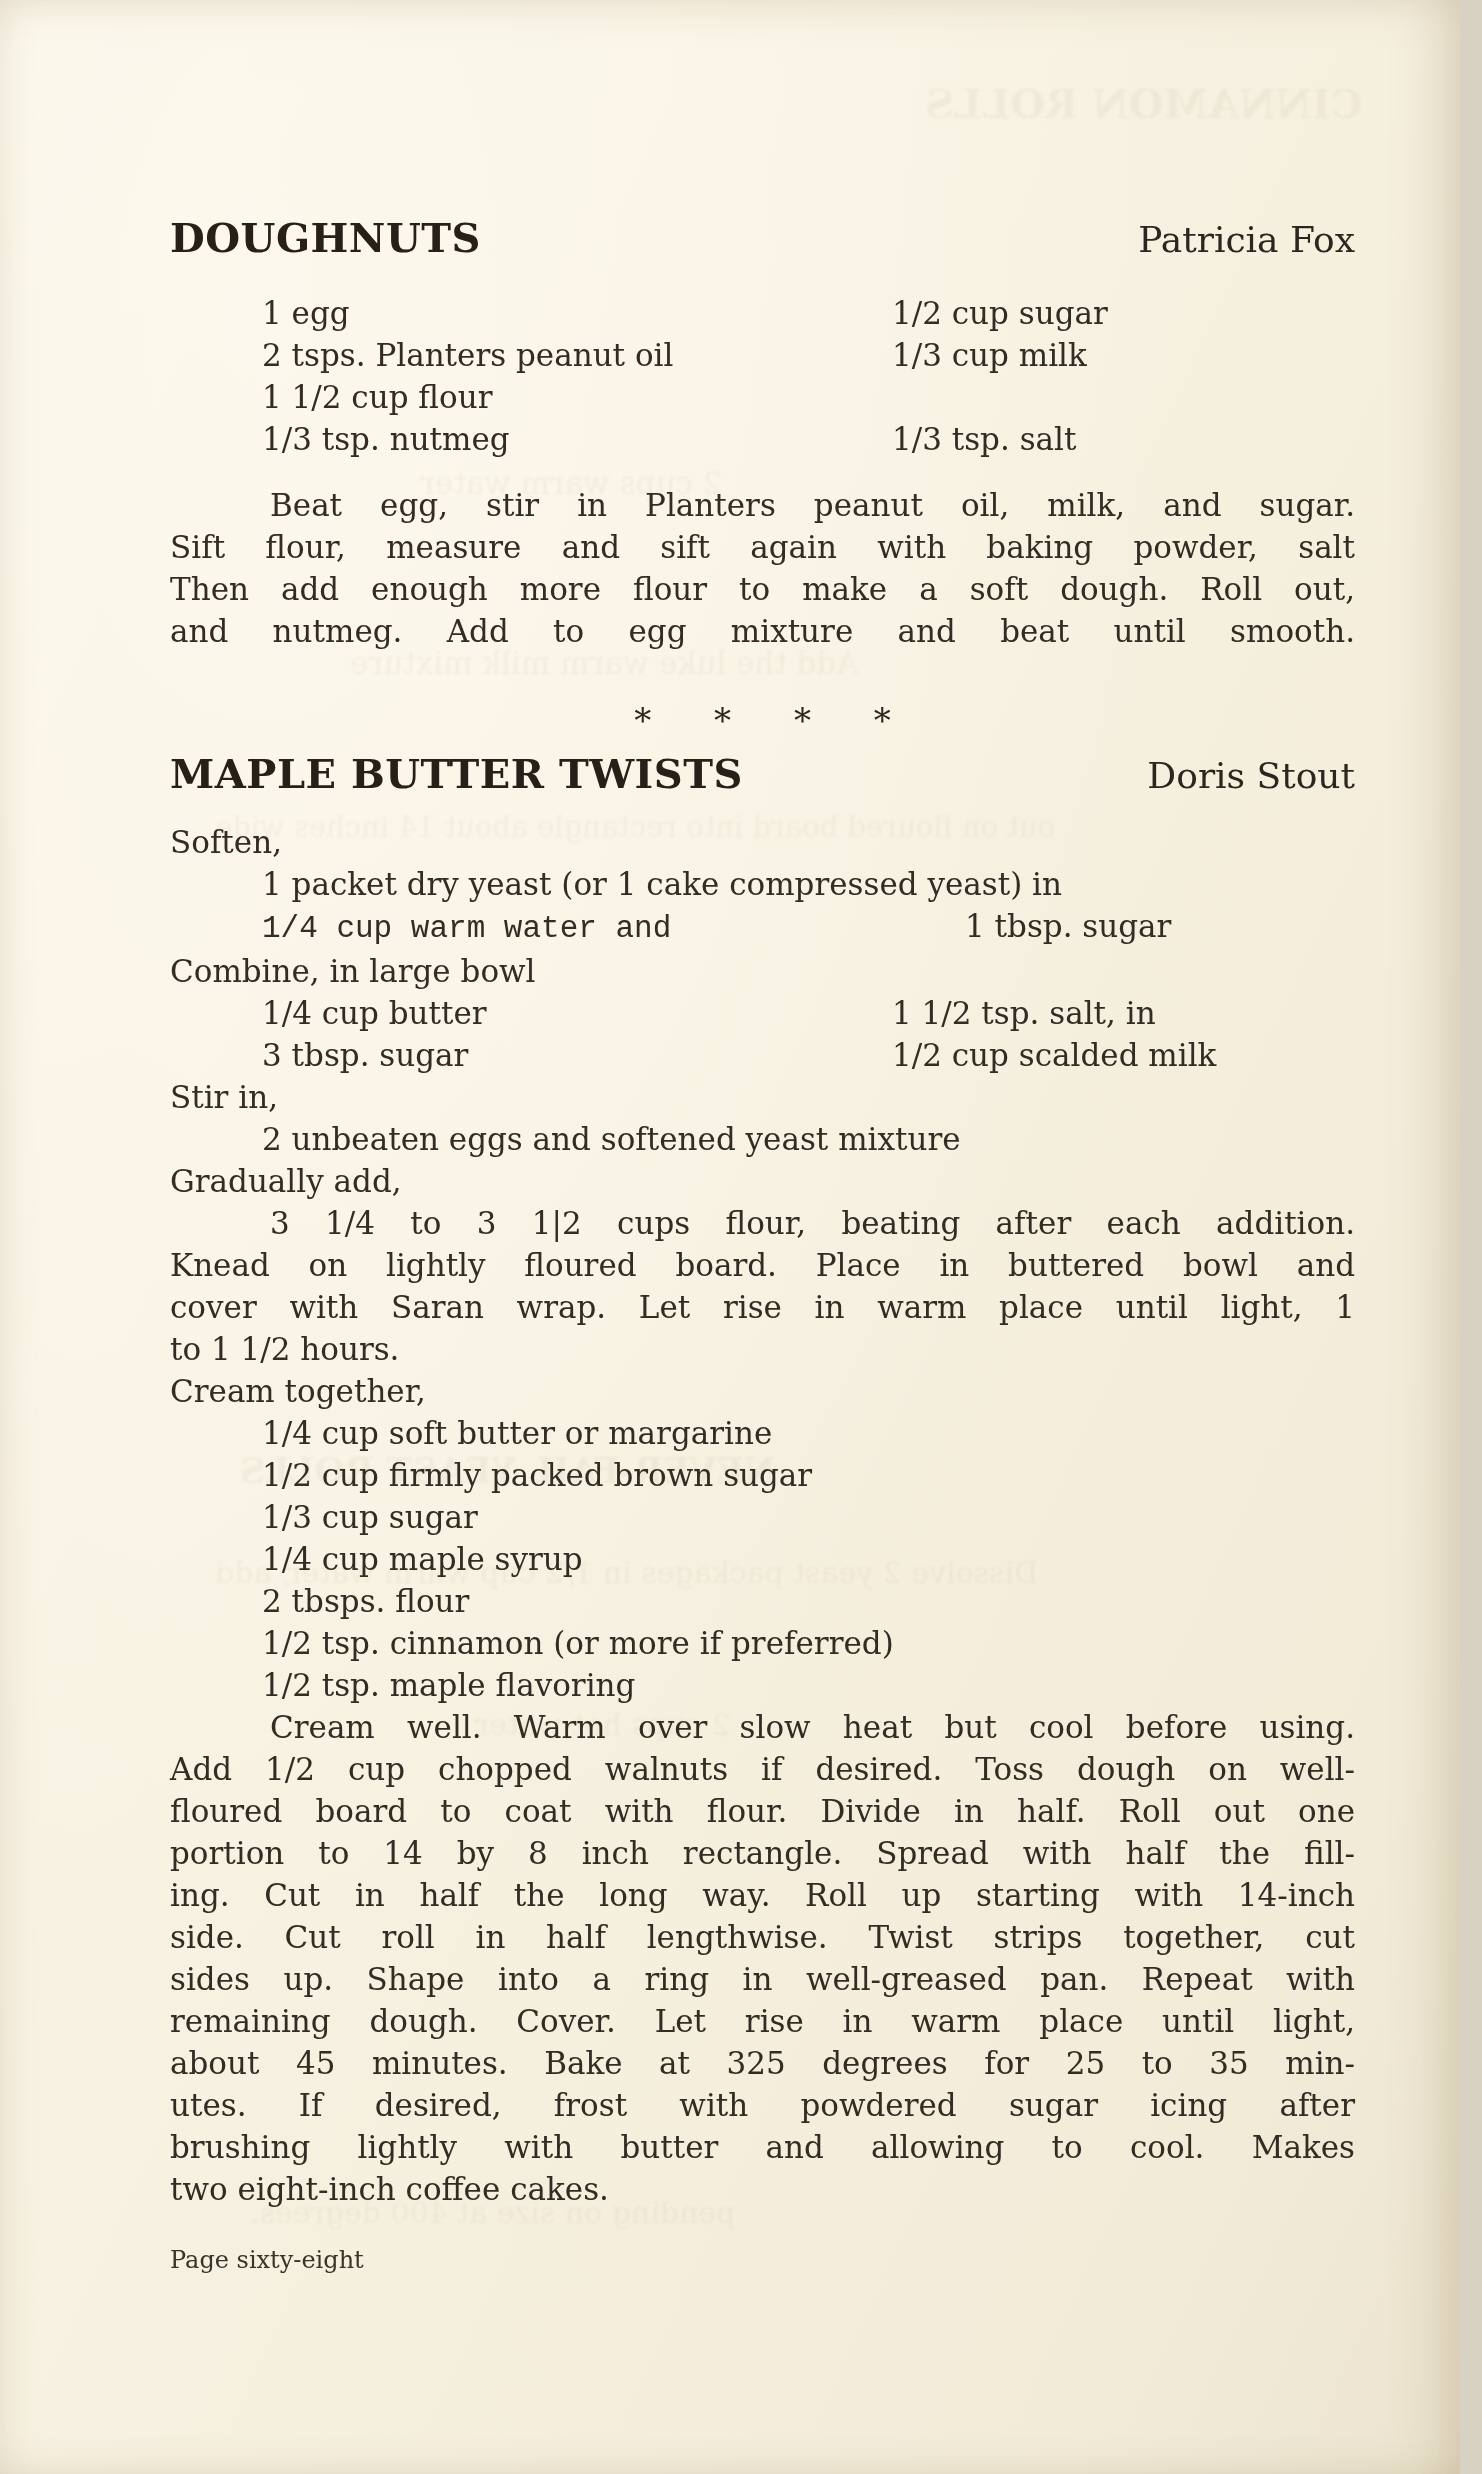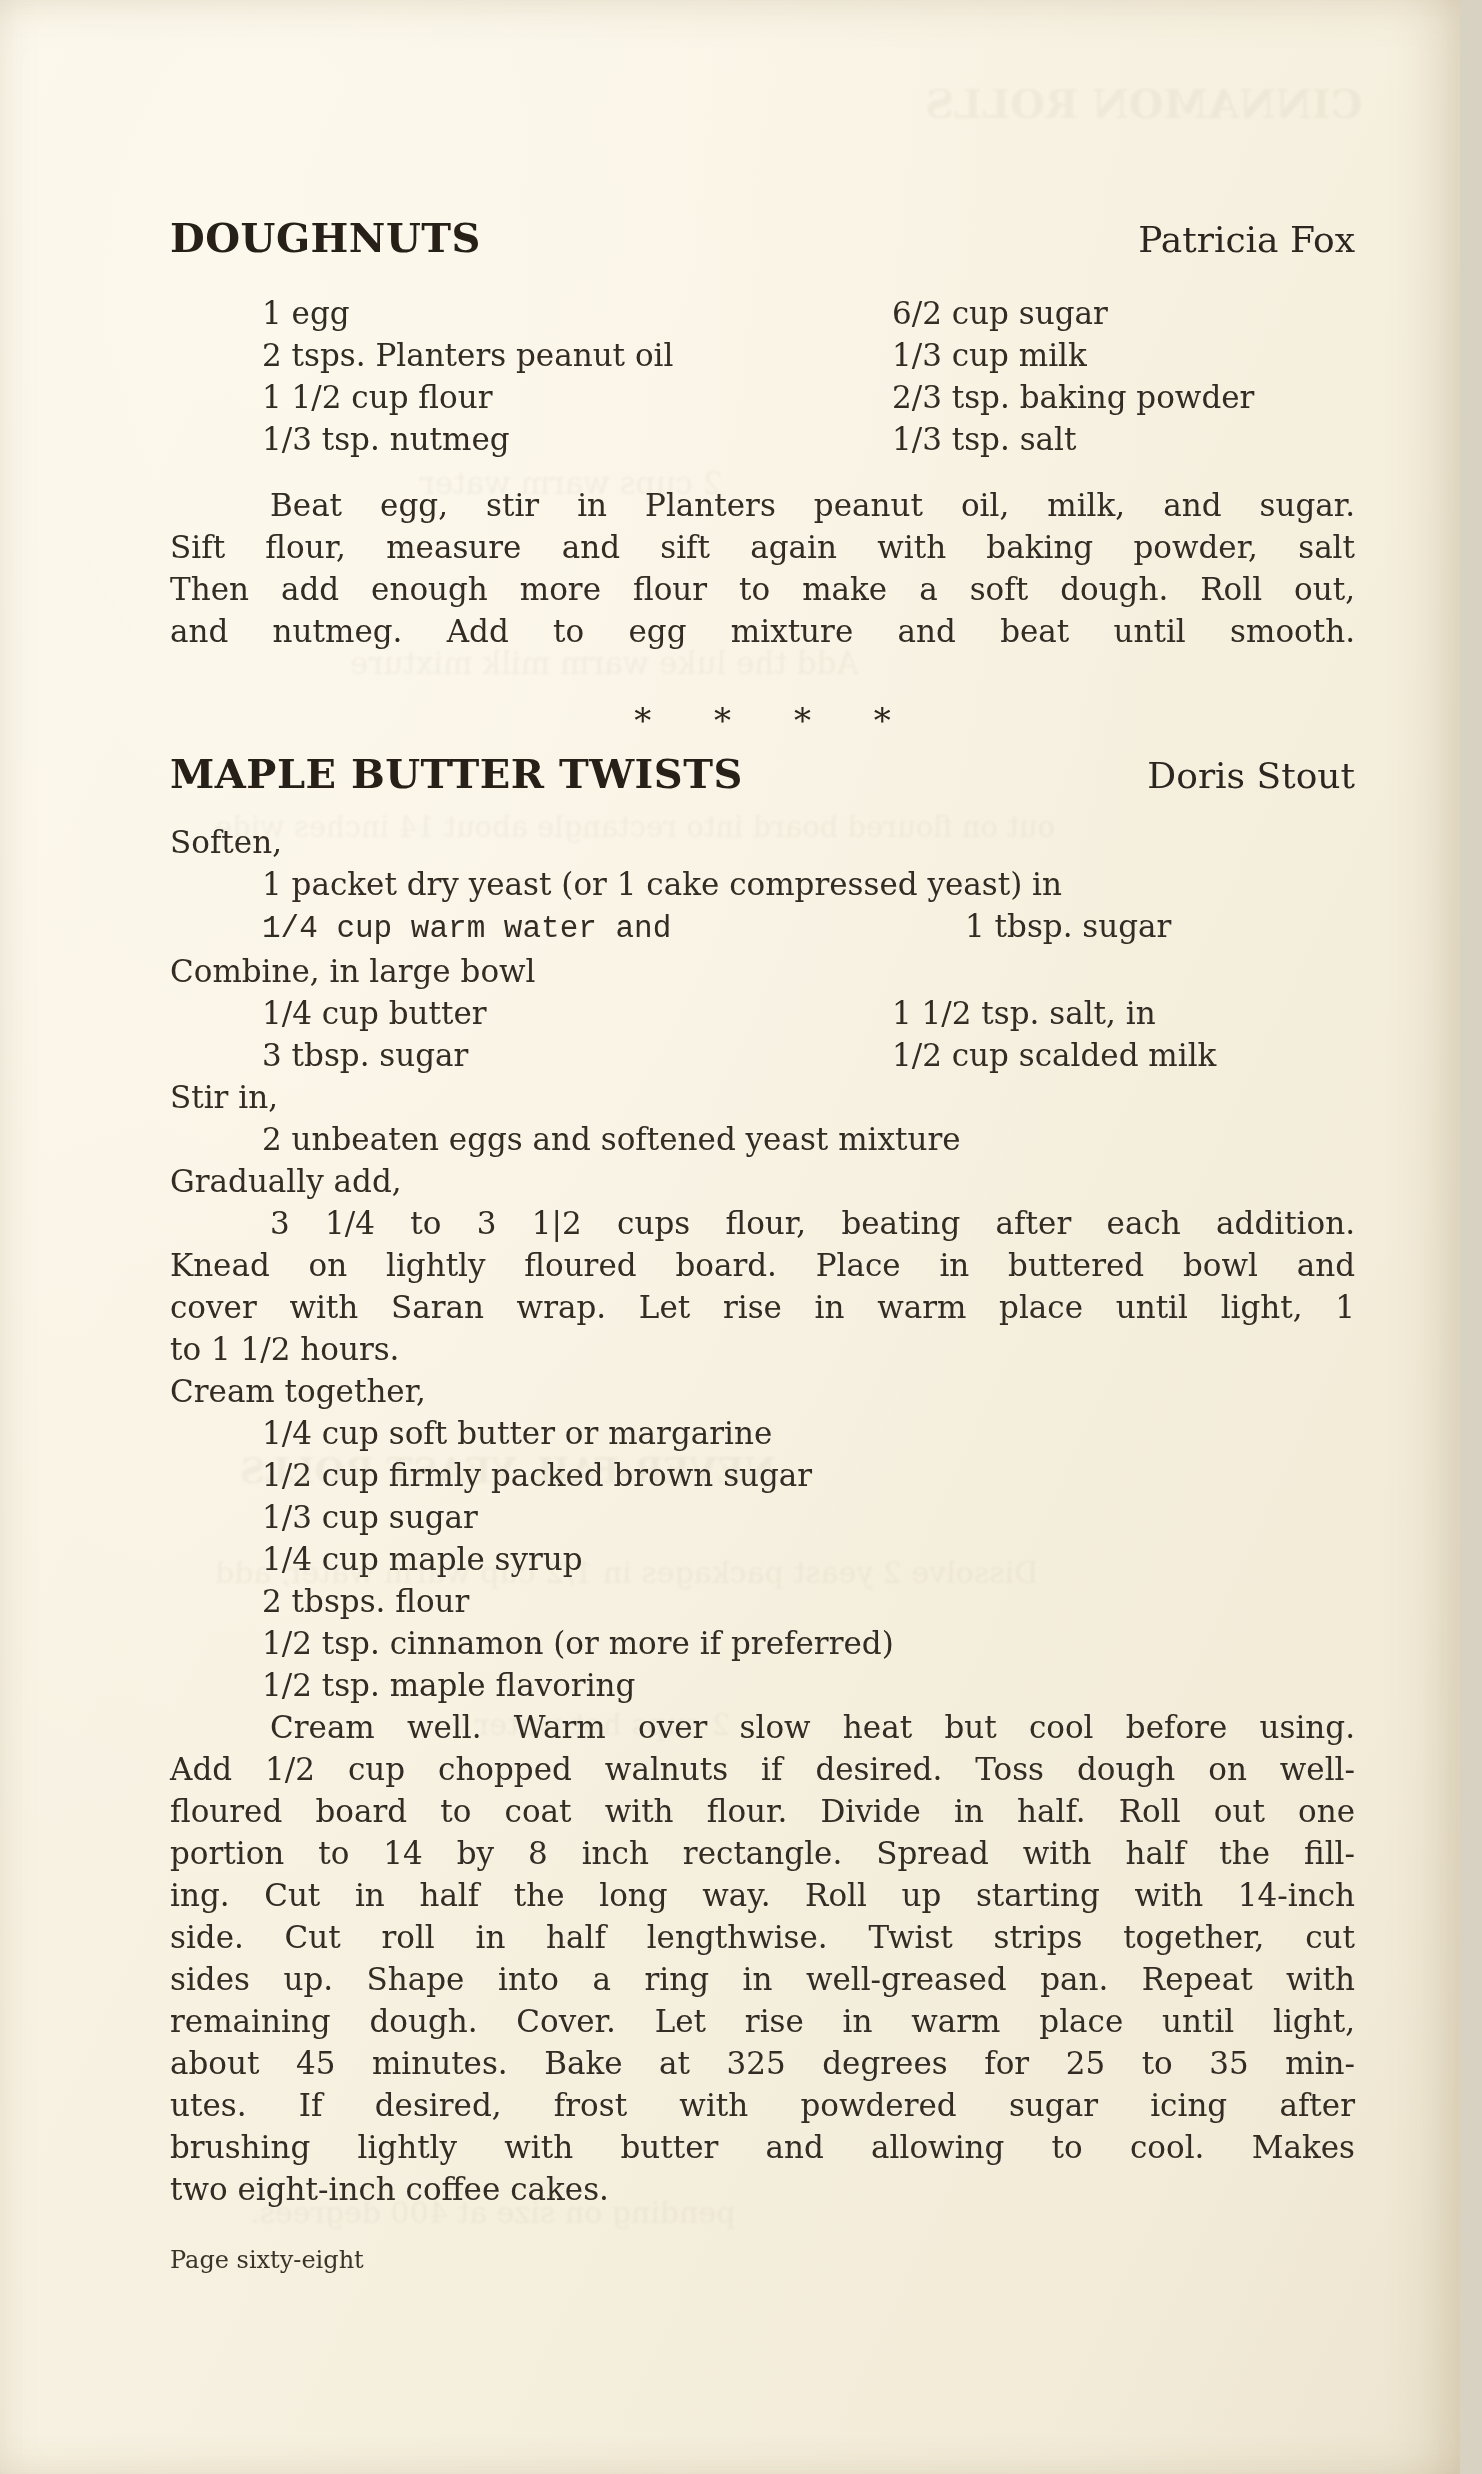--- a/index.html
+++ b/index.html
@@ -56,29 +56,28 @@
   <div class="ghost" style="left:250px;top:2195px;font-size:30px;">pending on size at 400 degrees.</div>
 
   <div class="sec hdr-row" style="top:214px;">
     <span class="rtitle">DOUGHNUTS</span>
     <span class="contrib">Patricia Fox</span>
   </div>
 
   <div class="sec" style="top:292px;">
     <div class="line">
       <span class="ing-ind" style="display:inline-block;">1 egg</span>
-      <span class="rcol">6/2 cup sugar</span>
+      <span class="rcol">1/2 cup sugar</span>
     </div>
     <div class="line">
       <span class="ing-ind" style="display:inline-block;">2 tsps. Planters peanut oil</span>
       <span class="rcol">1/3 cup milk</span>
     </div>
     <div class="line">
       <span class="ing-ind" style="display:inline-block;">1 1/2 cup flour</span>
-      <span class="rcol">2/3 tsp. baking powder</span>
     </div>
     <div class="line">
       <span class="ing-ind" style="display:inline-block;">1/3 tsp. nutmeg</span>
       <span class="rcol">1/3 tsp. salt</span>
     </div>
   </div>
 
   <div class="sec" style="top:484px;">
     <div class="line jl jf">Beat egg, stir in Planters peanut oil, milk, and sugar.</div>
     <div class="line jl">Sift flour, measure and sift again with baking powder, salt</div>

